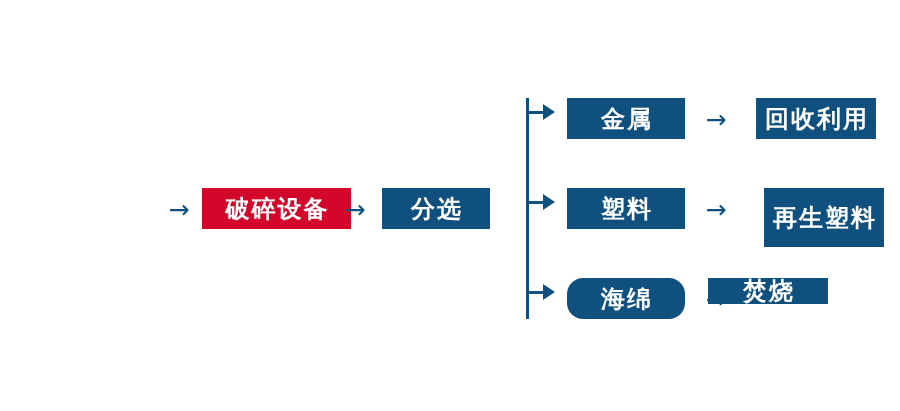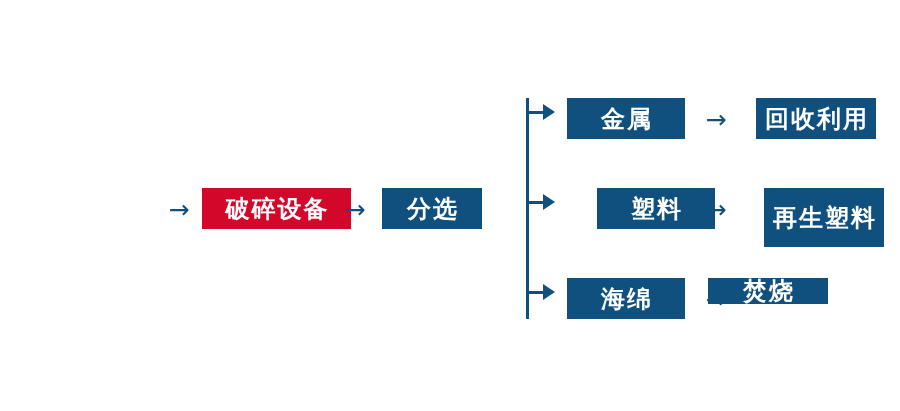--- a/index.html
+++ b/index.html
@@ -69,44 +69,44 @@
 
 <div id="canvas">
 
 
   <div class="arrow" style="left:163px; top:197px; width:32px; height:24px;">→</div>
 
   <div class="node red" style="left:202px; top:188px; width:149px; height:41px;">破碎设备</div>
 
   <div class="arrow" style="left:339px; top:197px; width:32px; height:24px;">→</div>
 
-  <div class="node blue" style="left:382px; top:188px; width:100px; height:41px;">分选</div>
+  <div class="node blue" style="left:382px; top:188px; width:108px; height:41px;">分选</div>
 
   <div class="trunk" style="left:526px; top:98px; width:3px; height:221px;"></div>
 
   <div class="stub" style="left:526px; top:111px; width:22px; height:3px;"></div>
   <div class="chev" style="left:543px; top:104px; border-top:8px solid transparent; border-bottom:8px solid transparent; border-left:12px solid #10507f;"></div>
 
   <div class="node blue" style="left:567px; top:98px; width:118px; height:41px;">金属</div>
 
   <div class="arrow" style="left:700px; top:107px; width:32px; height:24px;">→</div>
 
   <div class="node blue" style="left:748px; top:98px; width:120px; height:41px;margin-left:8px;">回收利用</div>
 
   <div class="stub" style="left:526px; top:201px; width:22px; height:3px;"></div>
   <div class="chev" style="left:543px; top:194px; border-top:8px solid transparent; border-bottom:8px solid transparent; border-left:12px solid #10507f;"></div>
 
-  <div class="node blue" style="left:567px; top:188px; width:118px; height:41px;margin-left:30px;">塑料</div>
+  <div class="node blue" style="left:567px; top:188px; width:118px; height:41px;">塑料</div>
 
   <div class="arrow" style="left:700px; top:197px; width:32px; height:24px;">→</div>
 
   <div class="node blue" style="left:732px; top:188px; width:120px; height:59px;margin-left:32px;">再生塑料</div>
 
   <div class="stub" style="left:526px; top:291px; width:22px; height:3px;"></div>
   <div class="chev" style="left:543px; top:284px; border-top:8px solid transparent; border-bottom:8px solid transparent; border-left:12px solid #10507f;"></div>
 
-  <div class="node blue" style="left:567px; top:278px; width:118px; height:41px;">海绵</div>
+  <div class="node blue" style="left:567px; top:278px; width:118px; height:41px;border-radius:16px;">海绵</div>
 
   <div class="arrow" style="left:700px; top:287px; width:32px; height:24px;">→</div>
 
   <div class="node blue" style="left:708px; top:278px; width:120px; height:26px;">焚烧</div>
 
 </div>
 
 </body></html>

